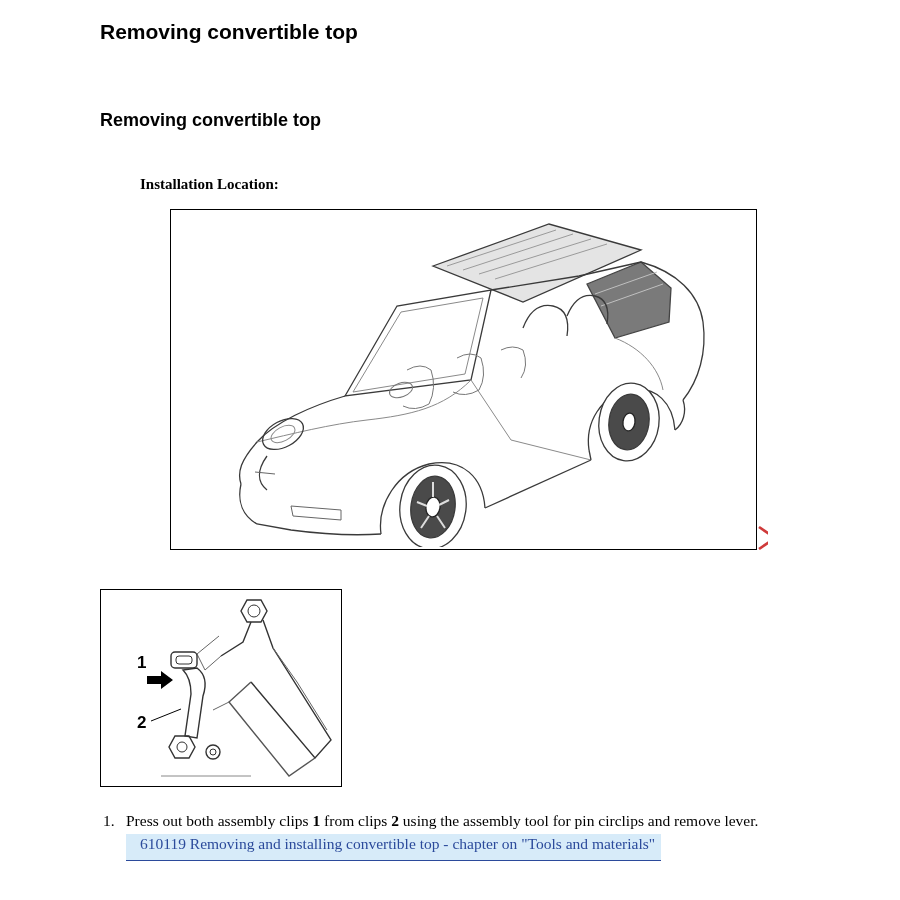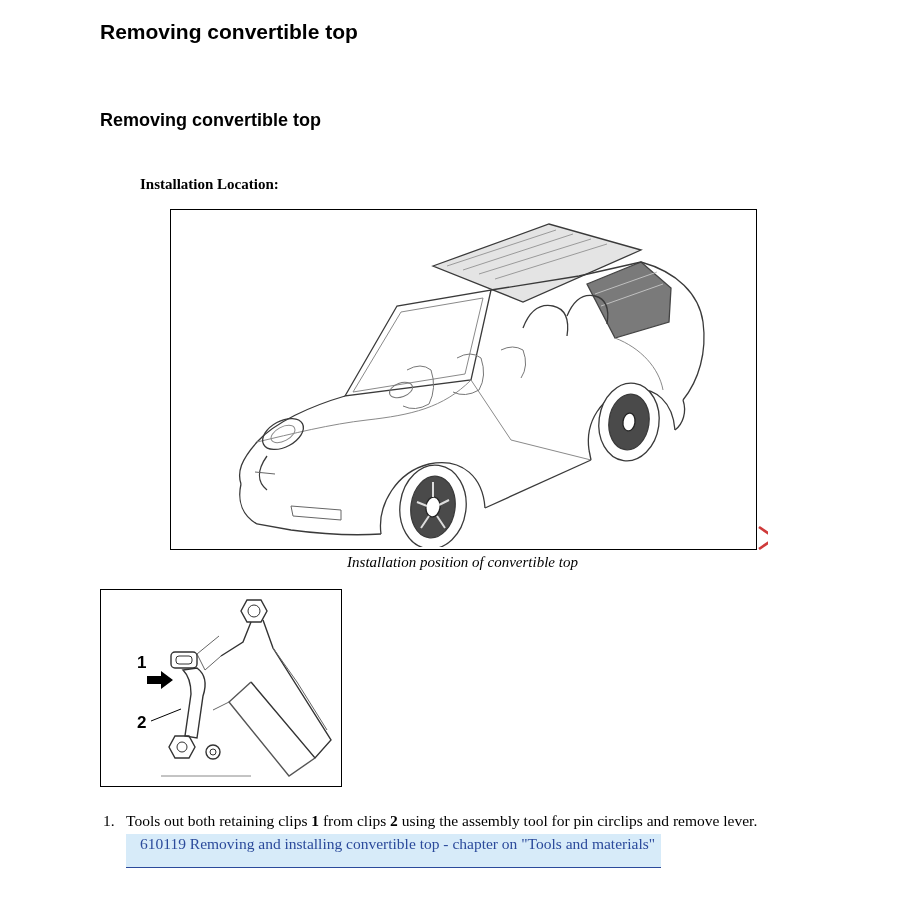--- a/index.html
+++ b/index.html
@@ -35,21 +35,21 @@
     font-family:"Liberation Serif",serif;font-size:15.5px;line-height:23px;
   }
   .step .marker{position:absolute;left:0;top:0;}
   .step .step-body{display:block;margin-left:23px;}
   .step b{font-weight:bold;}
   .doc-link{
     background:#d7ebf9;
     color:#2b4a9b;
     border-bottom:1px solid #2b4a9b;
     text-decoration:none;
-    padding:1px 6px 15px 14px;
+    padding:1px 6px 8px 14px;
     cursor:pointer;
   }
   .doc-link span{color:#2b4a9b;}
 </style>
 </head>
 <body>
 
 <div class="page">
 
   <h1 class="h1">Removing convertible top</h1>
@@ -109,21 +109,20 @@
         <path d="M420 250 L418 240"></path>
       </g>
     </svg>
   </figure>
 
   <svg class="red-x" width="38" height="30" viewBox="0 0 38 30">
     <line x1="3" y1="4" x2="35" y2="26" stroke="#cf3a3a" stroke-width="2.6"></line>
     <line x1="35" y1="4" x2="3" y2="26" stroke="#cf3a3a" stroke-width="2.6"></line>
   </svg>
 
-  <div class="caption cap-car">Installation position of convertible top</div>
 
   <figure class="fig fig-lever">
     <svg width="238" height="194" viewBox="0 0 238 194">
       <g stroke="#333" fill="none" stroke-width="1.4">
 
         <polygon points="146,10 160,10 166,21 160,32 146,32 140,21"></polygon>
         <circle cx="153" cy="21" r="6" stroke-width="1"></circle>
 
         <path d="M150 32 L142 52 L120 66"></path>
         <path d="M162 30 L172 58 L230 150 L214 168 L150 92"></path>
@@ -146,16 +145,16 @@
       <text x="36" y="78" font-family="Liberation Sans, sans-serif" font-size="17" font-weight="bold" fill="#000">1</text>
       <polygon points="46,86 60,86 60,81 72,90 60,99 60,94 46,94" fill="#000"></polygon>
       <text x="36" y="138" font-family="Liberation Sans, sans-serif" font-size="17" font-weight="bold" fill="#000">2</text>
       <path d="M50 131 L80 119" stroke="#000" stroke-width="1"></path>
     </svg>
   </figure>
 
 
   <div class="step">
     <span class="marker">1.</span>
-    <span class="step-body"><span>Tools out both retaining clips </span><b>1</b><span> from clips </span><b>2</b><span> using the assembly tool for pin circlips and remove lever. </span><a class="doc-link" href="#"><span>610119 Removing and installing convertible top - chapter on "Tools and materials"</span></a></span>
+    <span class="step-body"><span>Press out both assembly clips </span><b>1</b><span> from clips </span><b>2</b><span> using the assembly tool for pin circlips and remove lever. </span><a class="doc-link" href="#"><span>610119 Removing and installing convertible top - chapter on "Tools and materials"</span></a></span>
   </div>
 
 </div>
 
 </body></html>

